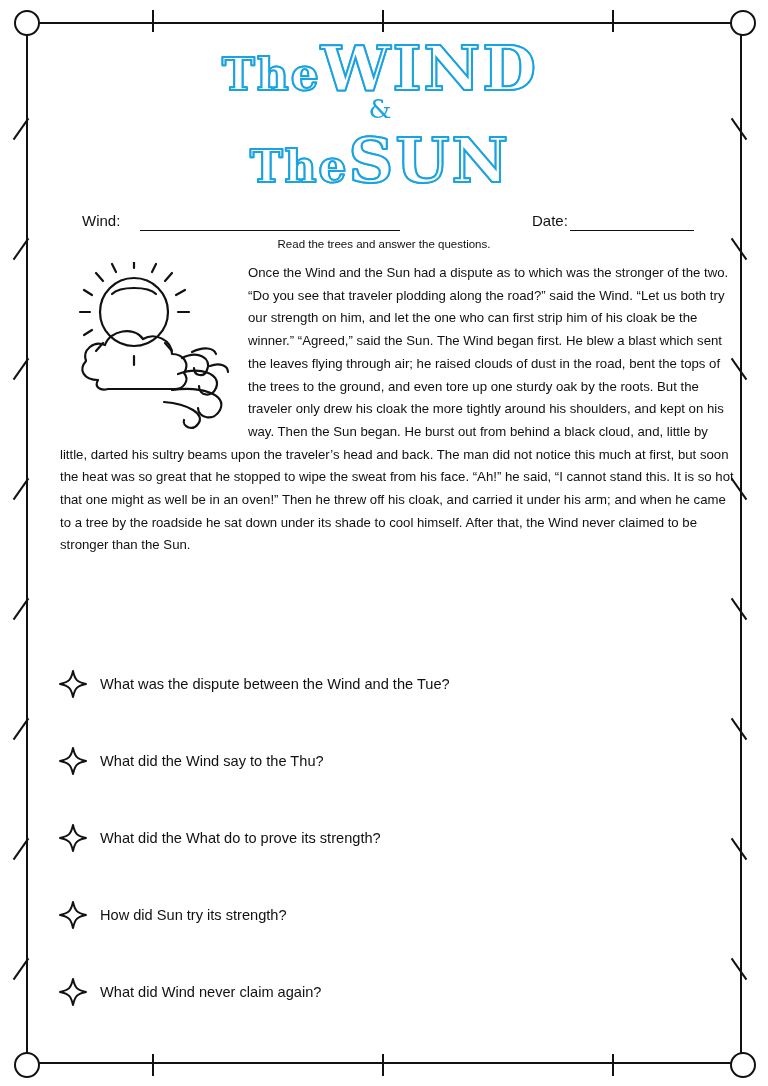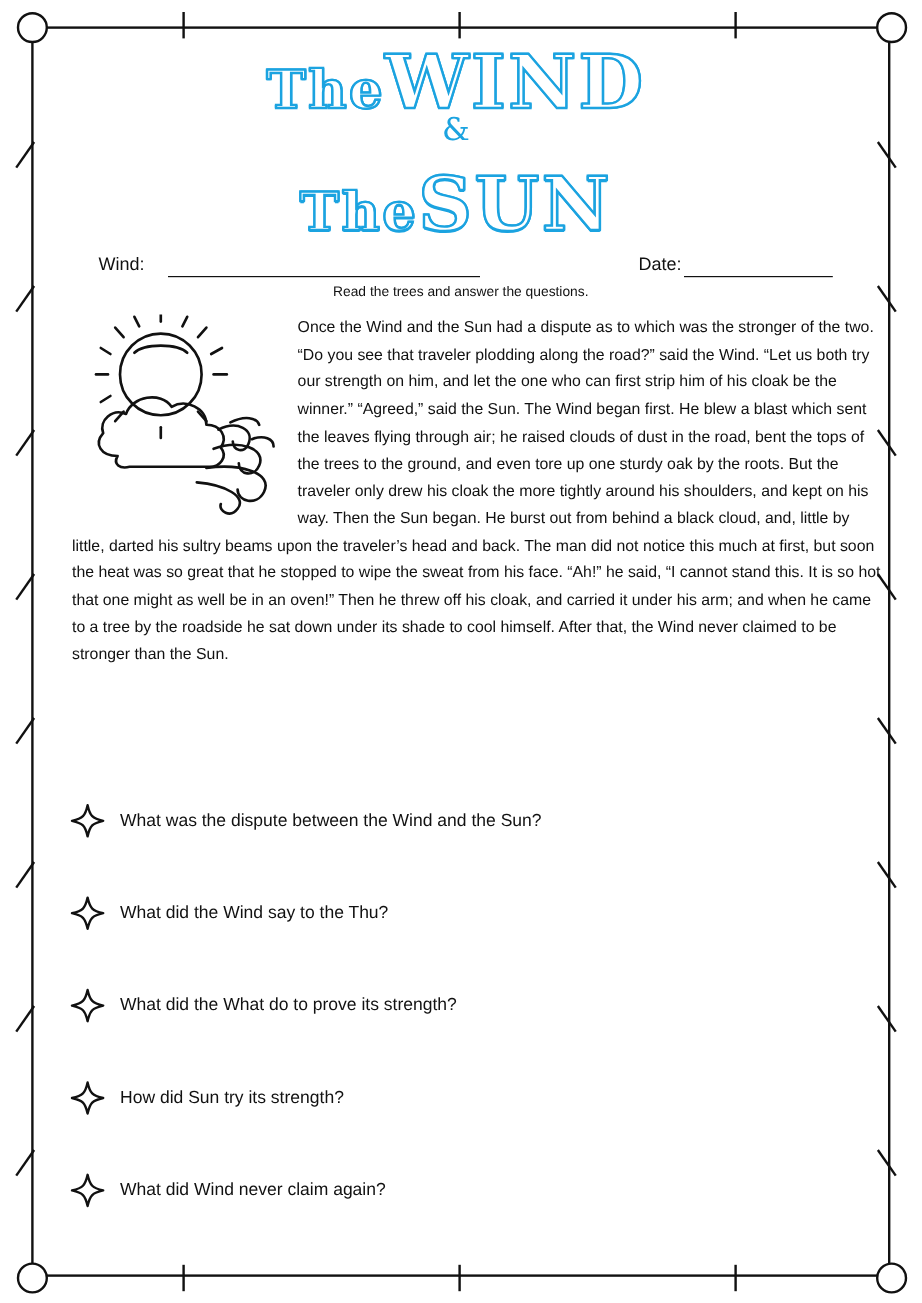--- a/index.html
+++ b/index.html
@@ -81,21 +81,21 @@
     color: #1ba3e0;
     font-weight: 700;
     letter-spacing: 2px;
     line-height: 1.0;
   }
   .title-line-1 {
     font-size: 62px;
   }
   .title-line-2 {
     font-size: 62px;
-    margin-top: 20px;
+    margin-top: 10px;
   }
   .title-word-small {
     font-size: 44px;
   }
   .title-amp {
     display: block;
     font-size: 26px;
     margin-top: -6px;
     margin-bottom: -4px;
     color: #1ba3e0;
@@ -301,21 +301,21 @@
   </div>
 
   <div class="questions">
 
     <div class="question">
       <div class="q-bullet">
         <svg width="30" height="30" viewBox="0 0 30 30" xmlns="http://www.w3.org/2000/svg">
           <path d="M15 2 C17 11 19 13 28 15 C19 17 17 19 15 28 C13 19 11 17 2 15 C11 13 13 11 15 2 Z" fill="none" stroke="#111" stroke-width="2" stroke-linejoin="round"></path>
         </svg>
       </div>
-      <div class="q-text">What was the dispute between the Wind and the Sun?</div>
+      <div class="q-text">What was the dispute between the Wind and the Tue?</div>
     </div>
 
     <div class="question">
       <div class="q-bullet">
         <svg width="30" height="30" viewBox="0 0 30 30" xmlns="http://www.w3.org/2000/svg">
           <path d="M15 2 C17 11 19 13 28 15 C19 17 17 19 15 28 C13 19 11 17 2 15 C11 13 13 11 15 2 Z" fill="none" stroke="#111" stroke-width="2" stroke-linejoin="round"></path>
         </svg>
       </div>
       <div class="q-text">What did the Wind say to the Thu?</div>
     </div>

